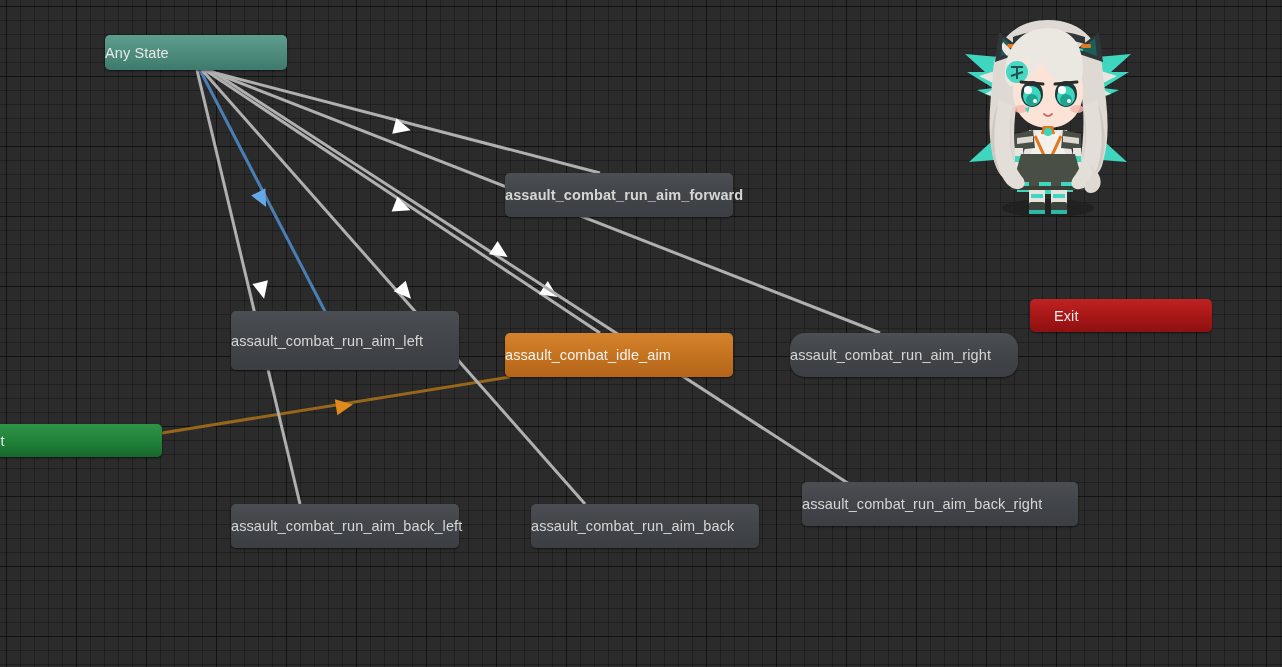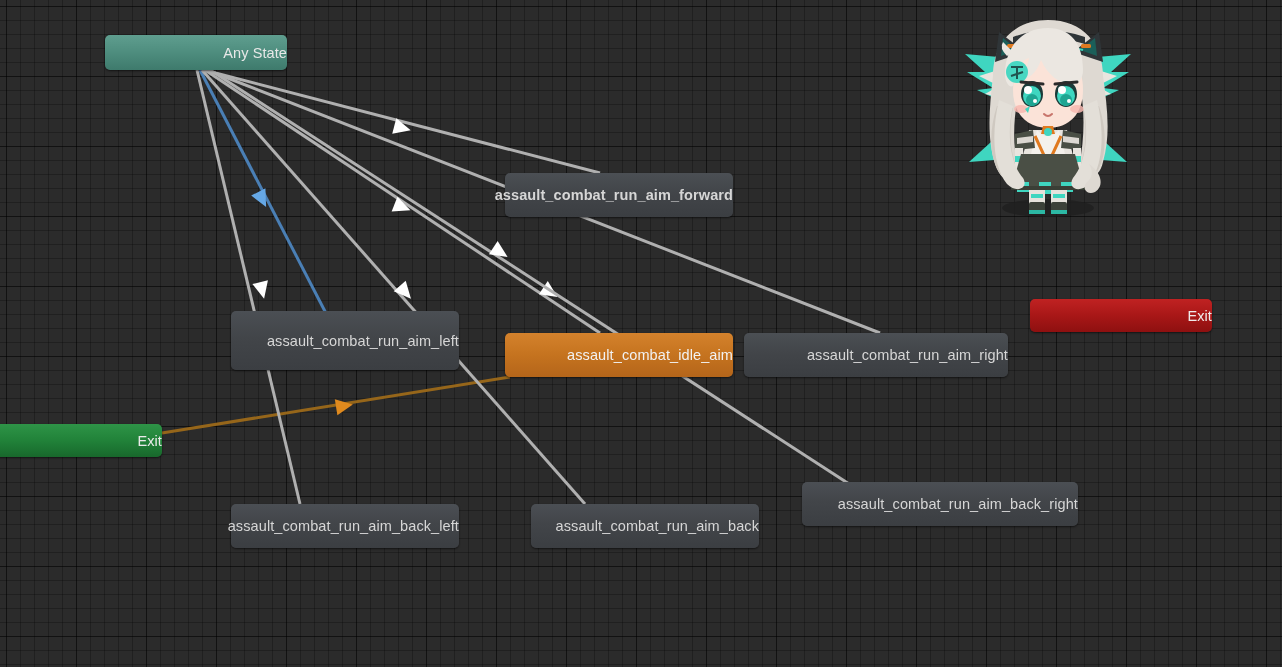--- a/index.html
+++ b/index.html
@@ -39,21 +39,21 @@
     width: 1282px;
     height: 667px;
     pointer-events: none;
   }
 
   .node {
     position: absolute;
     box-sizing: border-box;
     display: flex;
     align-items: center;
-    justify-content: flex-end;
+    justify-content: flex-start;
     border-radius: 5px;
     color: #d6d6d6;
     font-size: 14.5px;
     letter-spacing: 0.1px;
     white-space: nowrap;
     user-select: none;
   }
 
   .node-label {
     pointer-events: none;
@@ -145,21 +145,21 @@
       </div>
       <div class="node state" style="left: 505px; top: 173px; width: 228px; height: 44px; font-weight: bold;">
         <span class="node-label">assault_combat_run_aim_forward</span>
       </div>
       <div class="node state" style="left: 231px; top: 311px; width: 228px; height: 59px;">
         <span class="node-label">assault_combat_run_aim_left</span>
       </div>
       <div class="node state-default" style="left: 505px; top: 333px; width: 228px; height: 44px;">
         <span class="node-label">assault_combat_idle_aim</span>
       </div>
-      <div class="node state" style="left: 744px; top: 333px; width: 264px; height: 44px;">
+      <div class="node state" style="left: 790px; top: 333px; width: 228px; height: 44px; border-radius: 15px;">
         <span class="node-label">assault_combat_run_aim_right</span>
       </div>
       <div class="node state" style="left: 231px; top: 504px; width: 228px; height: 44px;">
         <span class="node-label">assault_combat_run_aim_back_left</span>
       </div>
       <div class="node state" style="left: 531px; top: 504px; width: 228px; height: 44px;">
         <span class="node-label">assault_combat_run_aim_back</span>
       </div>
       <div class="node state" style="left: 802px; top: 482px; width: 276px; height: 44px;">
         <span class="node-label">assault_combat_run_aim_back_right</span>

